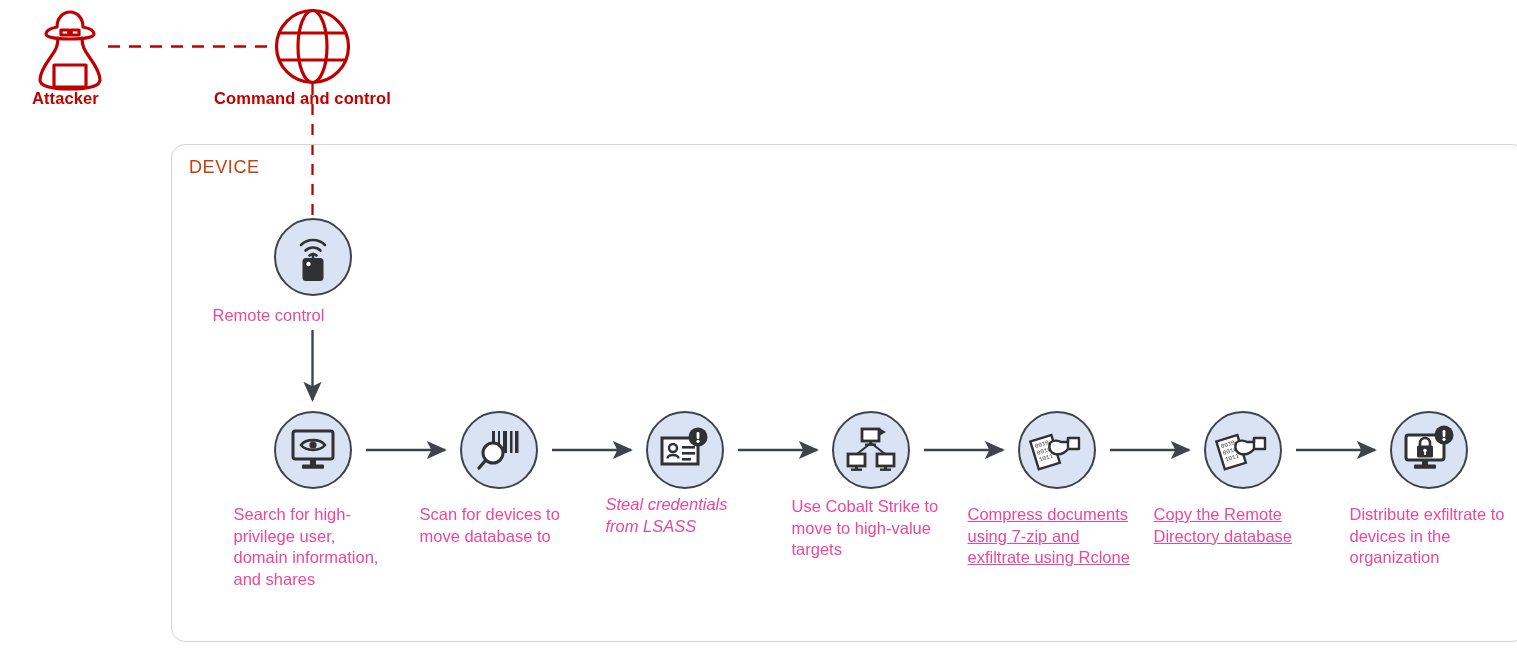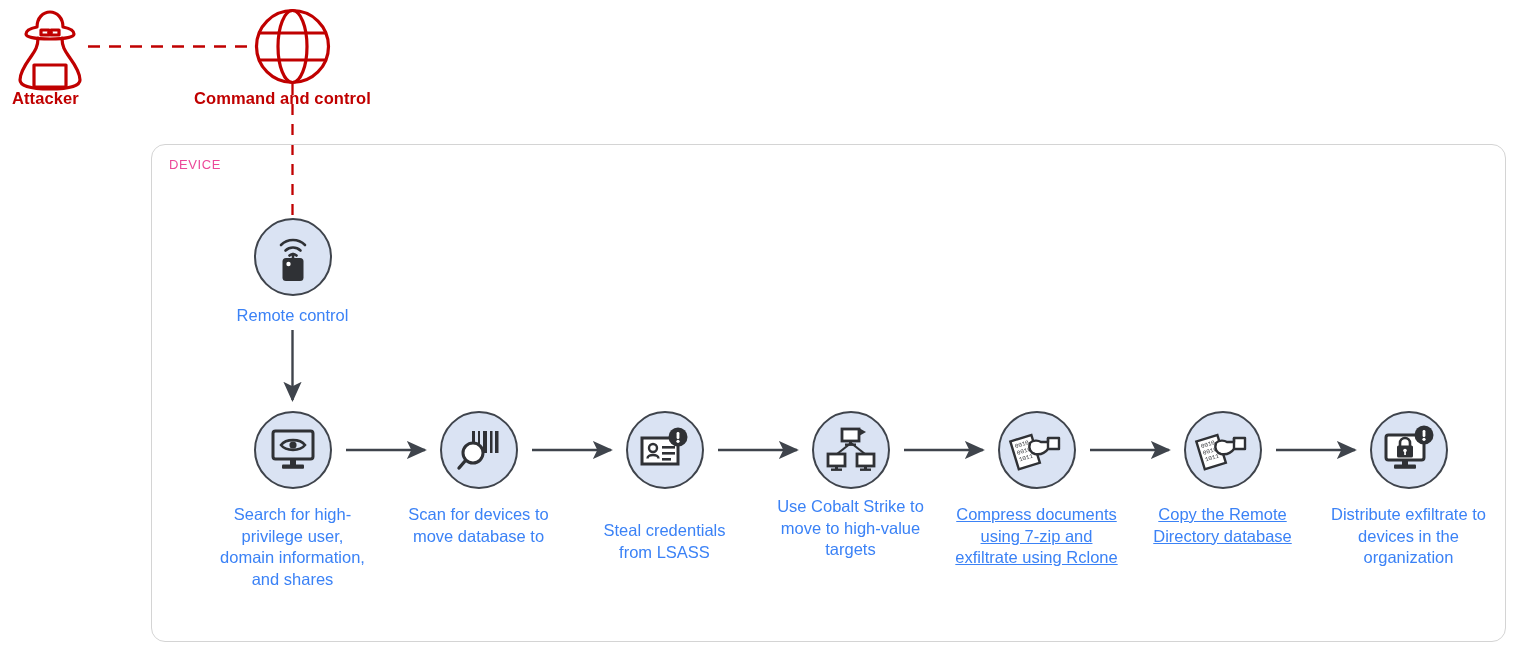--- a/index.html
+++ b/index.html
@@ -1,54 +1,54 @@
 <!DOCTYPE html>
 <html><head>
 <meta charset="utf-8">
 <style>
   html,body{margin:0;padding:0;background:#ffffff;}
   body{
     width:1517px;height:662px;position:relative;overflow:hidden;
     font-family:"Liberation Sans","DejaVu Sans",sans-serif;
     color:#262626;
   }
-  .canvas{position:absolute;inset:0;}
+  .canvas{position:absolute;inset:0;margin-left:20px;}
   svg.layer{position:absolute;left:0;top:0;width:1517px;height:662px;}
 
   
   .red-label{
     position:absolute;color:#c00000;font-weight:bold;font-size:16.5px;
     white-space:nowrap;letter-spacing:.1px;
   }
   #attacker-label{left:12px;top:89px;}
   #c2-label{left:194px;top:89px;}
 
   
   .device-box{
     position:absolute;left:151px;top:144px;width:1355px;height:498px;
     border:1.4px solid #d4d4d4;border-radius:14px;background:transparent;
     box-sizing:border-box;
   }
   .device-title{
-    position:absolute;left:169px;top:157px;font-size:13px;color:#ec4899;
+    position:absolute;left:169px;top:157px;font-size:18px;color:#c2410c;
     letter-spacing:.6px;
   }
 
   
   .node{position:absolute;width:0;height:0;}
   .bubble{
     position:absolute;width:78px;height:78px;border-radius:50%;
     background:#dae3f3;border:2.1px solid #3f444c;
     left:-39px;top:-39px;box-sizing:border-box;
     display:flex;align-items:center;justify-content:center;
   }
   .bubble svg{display:block;overflow:visible;}
   .caption{
-    position:absolute;text-align:center;font-size:16.5px;line-height:21.5px;
-    color:#3b82f6;left:50%;transform:translateX(-50%);
+    position:absolute;font-size:16.5px;line-height:21.5px;
+    color:#ec4899;left:50%;transform:translateX(-50%);
   }
   .cap-narrow{width:158px;}
   .cap-wide{width:178px;text-decoration:underline;}
 
   
   #cap-remote{top:48px;width:200px;}
 </style>
 </head>
 <body>
 
@@ -160,21 +160,21 @@
         <g fill="#2f3135">
           <rect x="22" y="18" width="13" height="2.6"></rect>
           <rect x="22" y="24" width="13" height="2.6"></rect>
           <rect x="22" y="30" width="9" height="2.6"></rect>
         </g>
         <circle cx="38" cy="9" r="9.5" fill="#2f3135"></circle>
         <rect x="36.6" y="4" width="2.8" height="7" rx="1.3" fill="#ffffff"></rect>
         <circle cx="38" cy="13.3" r="1.6" fill="#ffffff"></circle>
       </svg>
     </div>
-    <div class="caption cap-narrow" style="top:70px;">Steal credentials from LSASS</div>
+    <div class="caption cap-narrow" style="top:44px;font-style:italic;">Steal credentials from LSASS</div>
   </div>
 
   <div class="node" style="left:850.5px;top:450px;">
     <div class="bubble">
       <svg width="50" height="48" viewBox="0 0 50 48">
 
         <g stroke="#2f3135" stroke-width="2.2" fill="none">
           <path d="M25,17 L11,28"></path>
           <path d="M25,17 L39,28"></path>
         </g>

